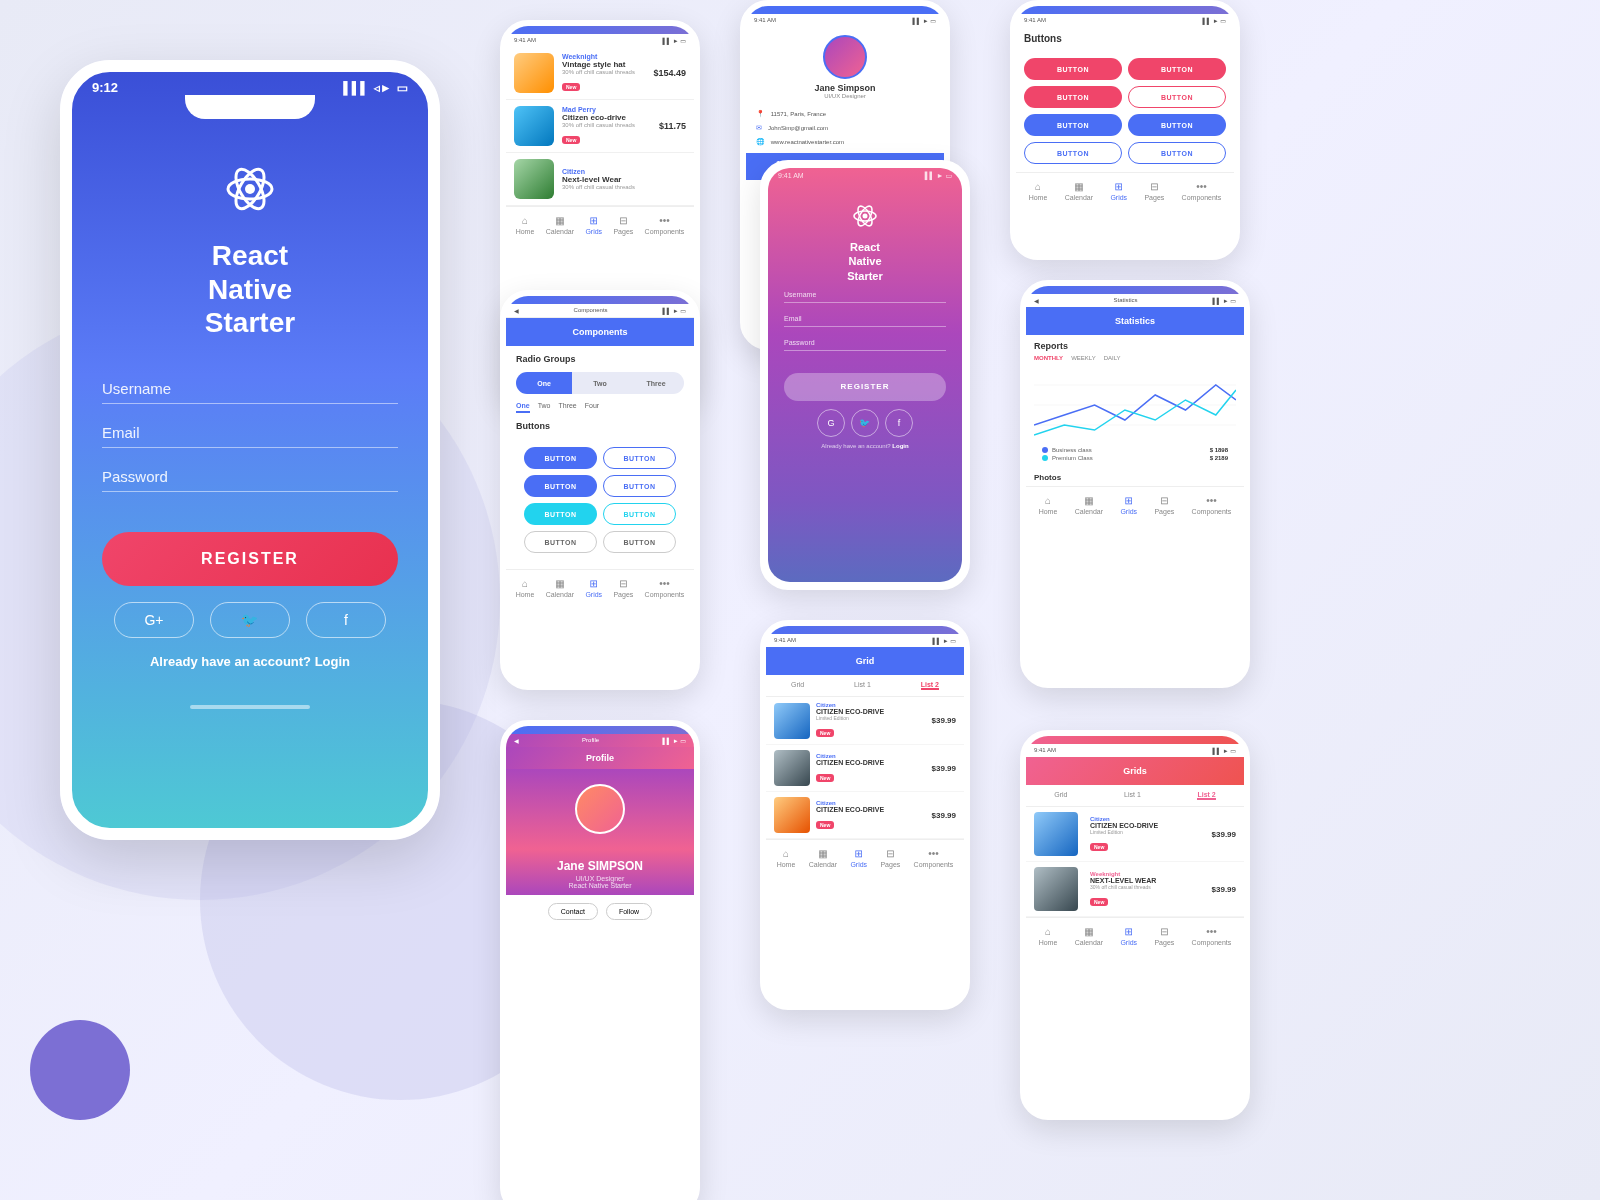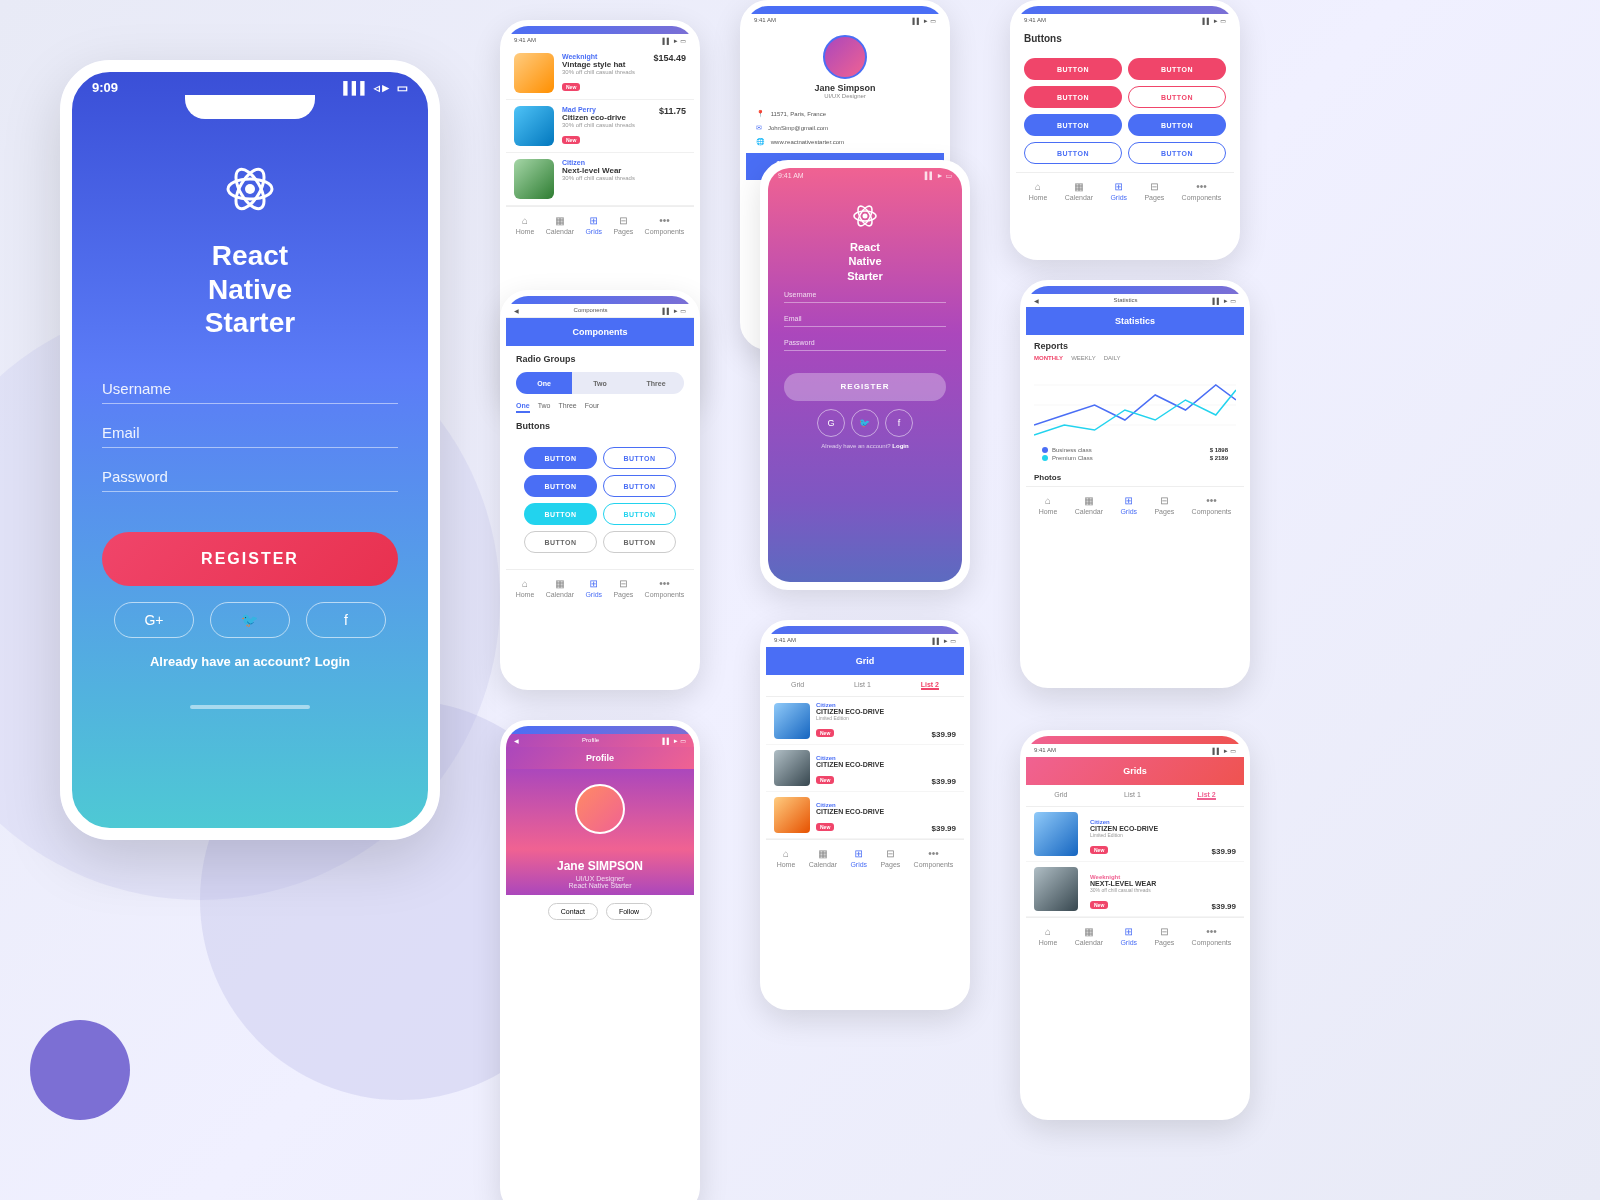--- a/index.html
+++ b/index.html
@@ -282,20 +282,21 @@
 
     .tabbar-icon {
       font-size: 10px;
     }
 
     .tabbar-item.active { color: #4a6ef5; }
 
     
     .product-item {
       display: flex;
+      align-items: center;
       padding: 6px 8px;
       border-bottom: 1px solid #f0f0f0;
       gap: 8px;
     }
 
     .product-thumb {
       width: 40px;
       height: 40px;
       border-radius: 6px;
       object-fit: cover;
@@ -418,21 +419,21 @@
       padding: 6px 0;
       border-bottom: 1px solid #eee;
       font-size: 7px;
     }
 
     .grid-tab { color: #888; cursor: pointer; }
     .grid-tab.active { color: #f0456a; border-bottom: 2px solid #f0456a; font-weight: 700; }
 
     .grid-product-item {
       display: flex;
-      align-items: flex-end;
+      align-items: center;
       gap: 6px;
       padding: 5px 8px;
       border-bottom: 1px solid #f5f5f5;
     }
 
     .grid-product-thumb {
       width: 36px;
       height: 36px;
       border-radius: 4px;
       flex-shrink: 0;
@@ -627,21 +628,21 @@
   </style>
 </head>
 <body>
 
 <div class="bg-circle-1"></div>
 <div class="bg-circle-2"></div>
 <div class="bg-circle-3"></div>
 
 <div class="phone phone-main">
   <div class="status-bar">
-    <span>9:09</span>
+    <span>9:12</span>
     <div class="status-icons">
       <span>▌▌▌</span>
       <span>◃►</span>
       <span>▭</span>
     </div>
   </div>
   <div class="notch"></div>
 
   <div class="logo-area">
     <div class="logo-icon">

